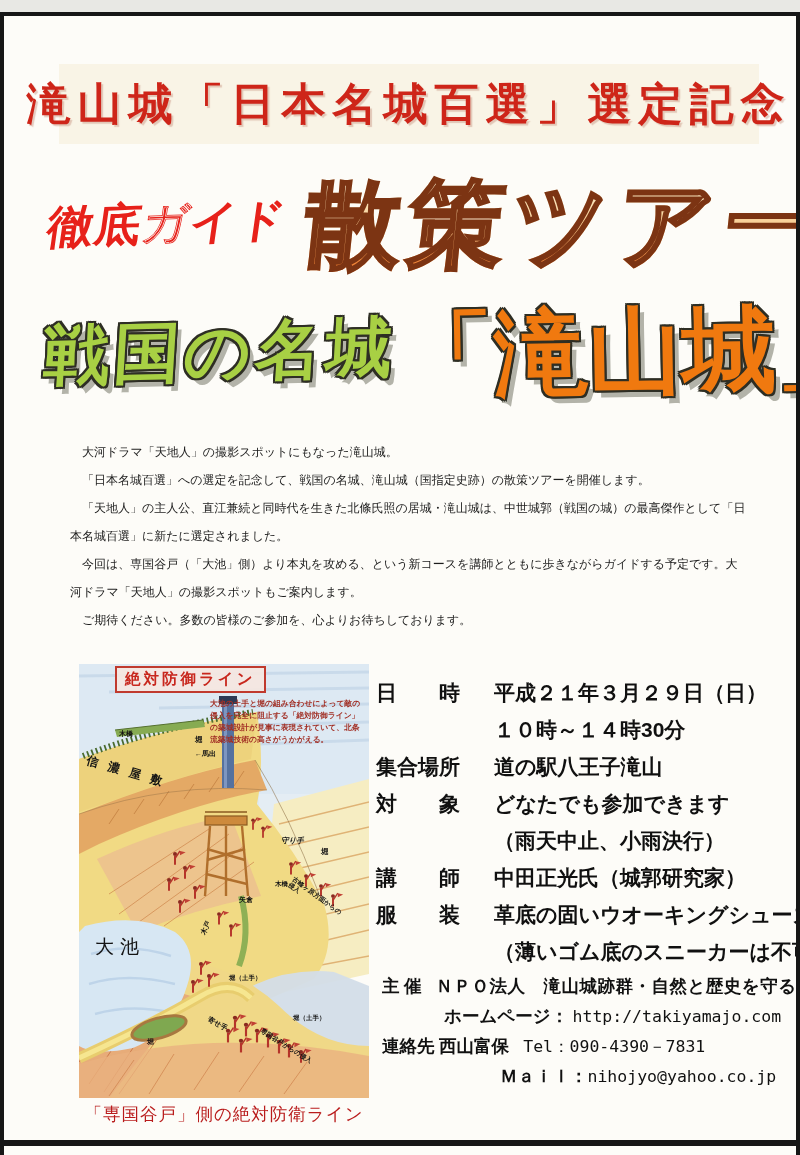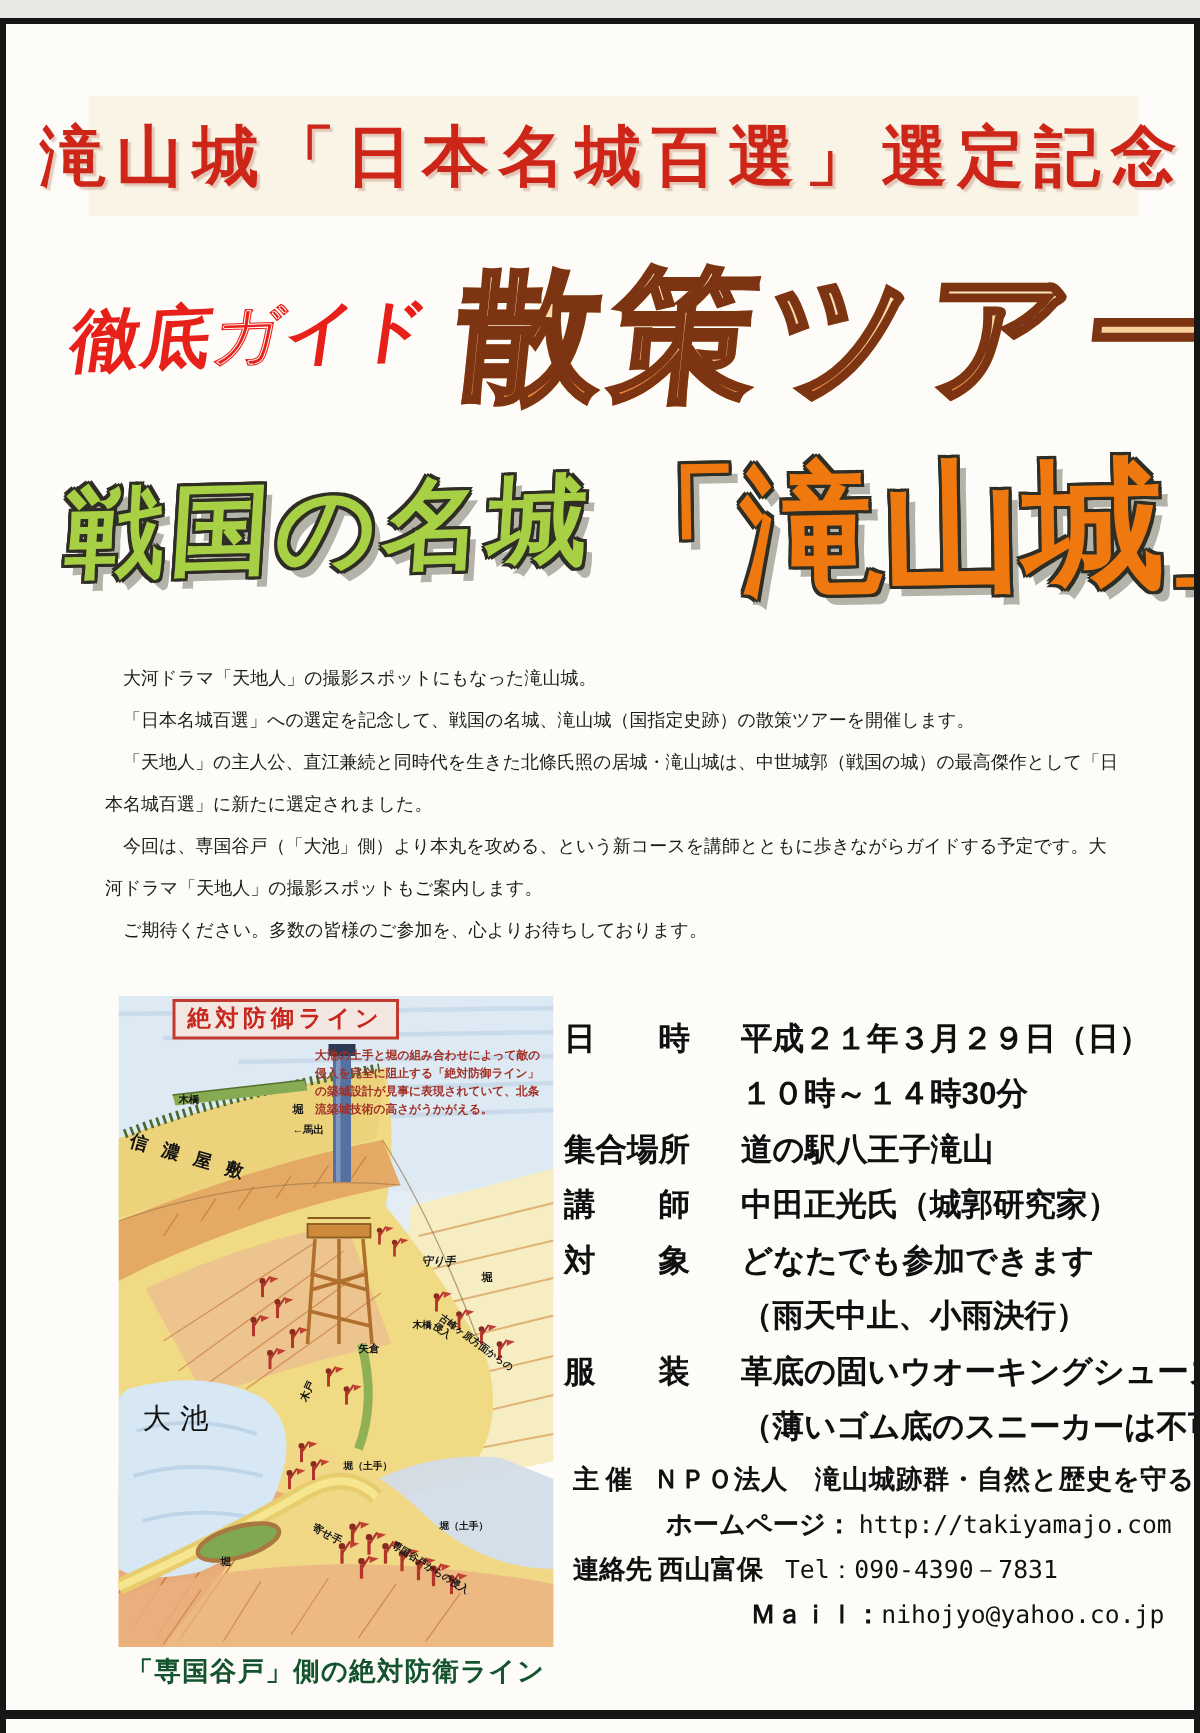--- a/index.html
+++ b/index.html
@@ -77,21 +77,21 @@
     position:absolute;left:36px;top:2px;font-size:15.5px;font-weight:800;color:#c8271d;
     border:2px solid #c03a2e;background:rgba(246,231,224,.9);
     padding:1px 8px;letter-spacing:3px;white-space:nowrap;
   }
   .ill-note{position:absolute;left:131px;top:34px;width:156px;
     font-size:7.8px;font-weight:700;color:#a23026;line-height:1.55;white-space:normal;}
   .lake-label{font-size:19px;letter-spacing:6px;font-weight:400;}
   .shinano{font-size:12px;letter-spacing:10px;font-weight:800;transform:rotate(16deg);}
   .wrapped{white-space:normal;}
   .caption{position:absolute;left:58px;top:1086px;width:324px;text-align:center;
-    font-size:17.5px;font-weight:700;color:#14532d;letter-spacing:1px;}
+    font-size:17.5px;font-weight:400;color:#b91c1c;letter-spacing:1px;}
 </style>
 </head>
 <body>
 
 <div class="page">
   <div class="scan-bar"></div>
 
   <div class="banner">
     <span>滝山城「日本名城百選」選定記念</span>
   </div>
@@ -286,30 +286,30 @@
         <span>１０時～１４時30分</span>
       </div>
     </div>
     <div class="detail-row">
       <span class="lbl">集合場所</span>
       <div class="val">
         <span>道の駅八王子滝山</span>
       </div>
     </div>
     <div class="detail-row">
-      <span class="lbl">講　　師</span>
-      <div class="val">
-        <span>中田正光氏（城郭研究家）</span>
-      </div>
-    </div>
-    <div class="detail-row">
       <span class="lbl">対　　象</span>
       <div class="val">
         <span>どなたでも参加できます</span>
         <span>（雨天中止、小雨決行）</span>
+      </div>
+    </div>
+    <div class="detail-row">
+      <span class="lbl">講　　師</span>
+      <div class="val">
+        <span>中田正光氏（城郭研究家）</span>
       </div>
     </div>
     <div class="detail-row">
       <span class="lbl">服　　装</span>
       <div class="val">
         <span>革底の固いウオーキングシューズ</span>
         <span>（薄いゴム底のスニーカーは不可）</span>
       </div>
     </div>
   </div>

